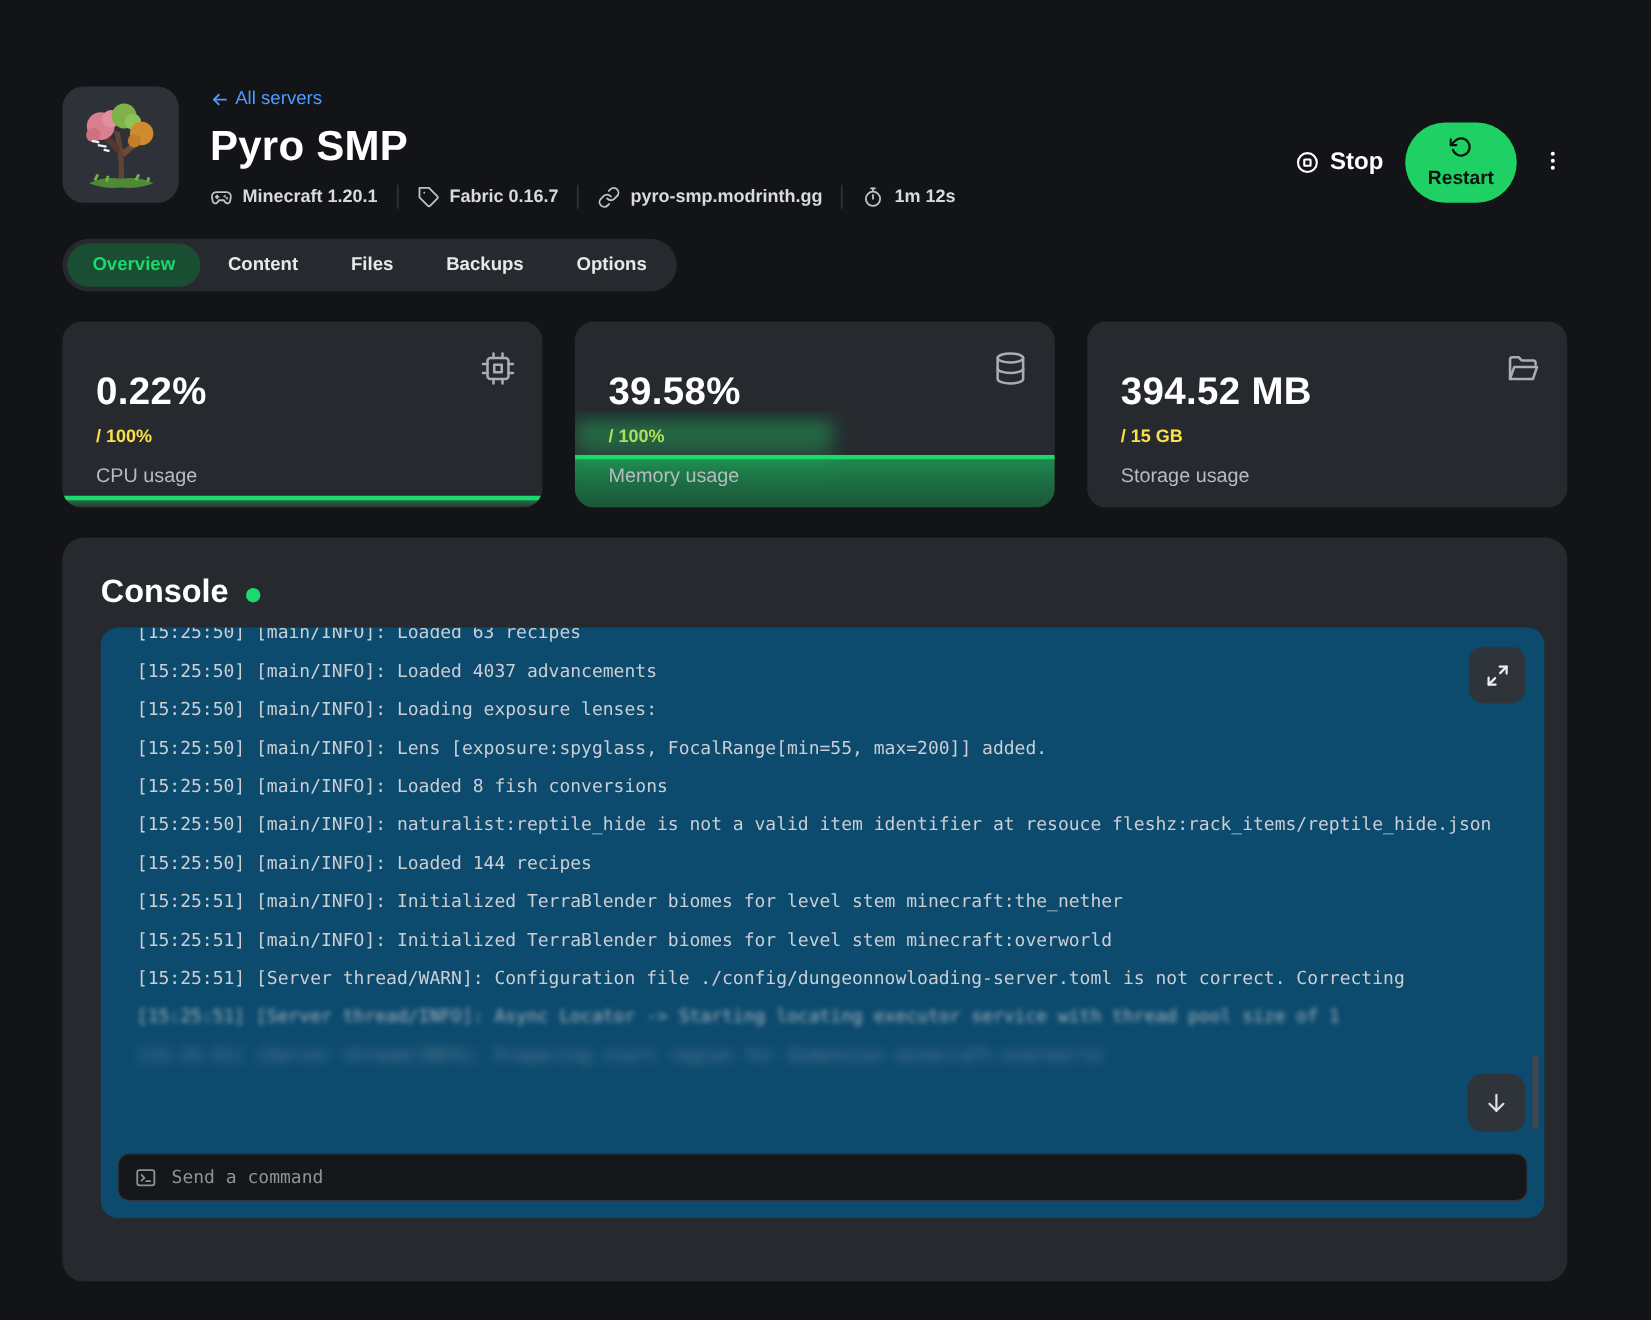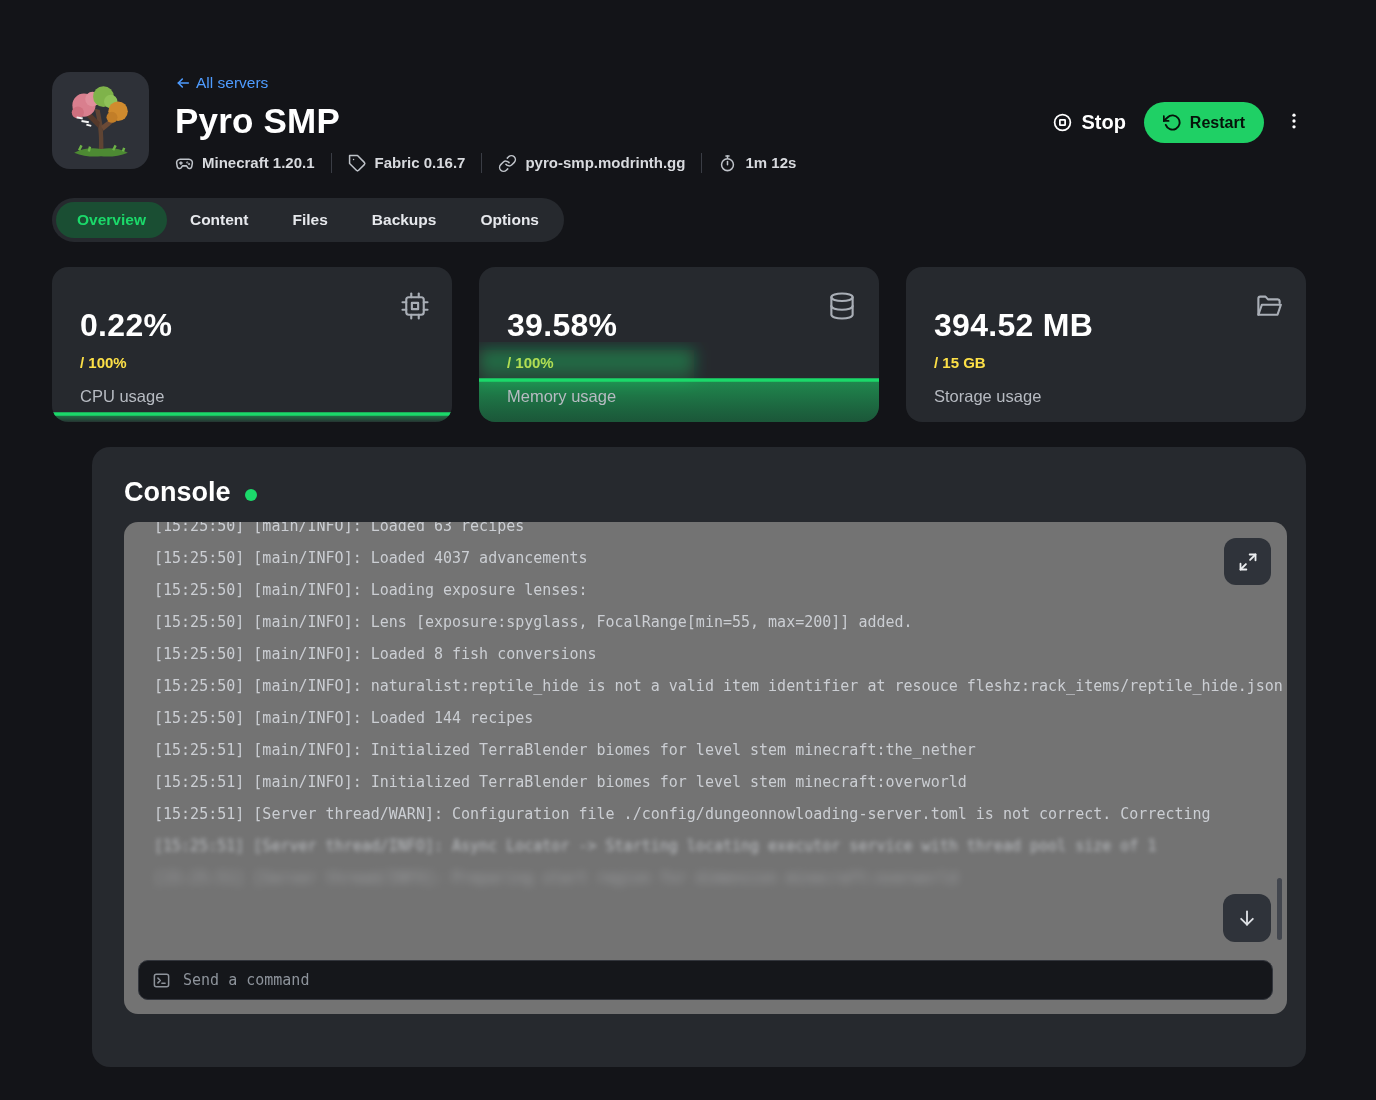--- a/index.html
+++ b/index.html
@@ -32,21 +32,21 @@
 
   .header-actions { display:flex; align-items:center; gap:18px; margin-top:30px; }
   .btn-ghost {
     display:flex; align-items:center; gap:8px; background:transparent; border:none;
     color:#fff; font-size:20px; font-weight:700; cursor:pointer; font-family:inherit;
   }
   .btn-ghost svg { width:21px; height:21px; }
   .btn-primary {
     display:flex; align-items:center; gap:8px; background:#1fd065; border:none;
     color:#06130a; font-size:16px; font-weight:700; cursor:pointer; font-family:inherit;
-    padding:11px 19px; border-radius:999px;
+    padding:11px 19px; border-radius:999px;flex-direction:column;
   }
   .btn-primary svg { width:19px; height:19px; }
   .kebab { background:transparent; border:none; cursor:pointer; padding:4px 2px; }
   .kebab svg { width:20px; height:20px; color:#fff; }
 
   
   .tabs {
     display:inline-flex; align-items:center; margin-top:25px;
     background:#26292e; border-radius:999px; padding:4px; gap:2px;
   }
@@ -63,27 +63,27 @@
     padding:26px 24px 0 28px; overflow:hidden;
   }
   .stat-top { display:flex; align-items:baseline; gap:10px; margin-top:14px;flex-direction:column; }
   .stat-value { font-size:32px; font-weight:800; color:#fff; letter-spacing:.3px; }
   .stat-max { font-size:15px; font-weight:600; color:#fde047; }
   .stat-label { margin-top:16px; font-size:16.5px; color:#b7bbc2; position:relative; z-index:3; }
   .stat-icon { position:absolute; top:24px; right:22px; width:30px; height:30px; color:#a9aeb6; z-index:3; }
   .stat-chart { position:absolute; left:0; right:0; bottom:0; width:100%; display:block; z-index:1; }
 
   
-  .console-card { background:#26292e; border-radius:18px; margin-top:25px; padding:30px 19px 32px 32px; height:620px;margin-left:40px; }
+  .console-card { background:#26292e; border-radius:18px; margin-top:25px; padding:30px 19px 32px 32px; height:620px; }
   .console-head { display:flex; align-items:center; gap:14px; }
   .console-title { font-size:27px; font-weight:800; color:#fff; }
   .status-dot { width:12px; height:12px; border-radius:50%; background:#1bd96a; margin-top:4px; }
 
   .terminal {
-    position:relative; margin-top:14px; background:#737373; border-radius:14px;
+    position:relative; margin-top:14px; background:#0c4a6e; border-radius:14px;
     height:492px; display:flex; flex-direction:column; overflow:hidden;
   }
   .console-log {
     flex:1 1 auto; overflow:hidden; padding:8px 14px 0 30px;
     font-family:"DejaVu Sans Mono", monospace; font-size:15px; color:#cbced3;
   }
   .console-line { height:32px; line-height:32px; white-space:nowrap; }
   .console-line.clipped { margin-top:-20px; }
   .console-line.blur2 { filter:blur(2px); opacity:.8; }
   .console-line.blur5 { filter:blur(4.5px); opacity:.45; }

